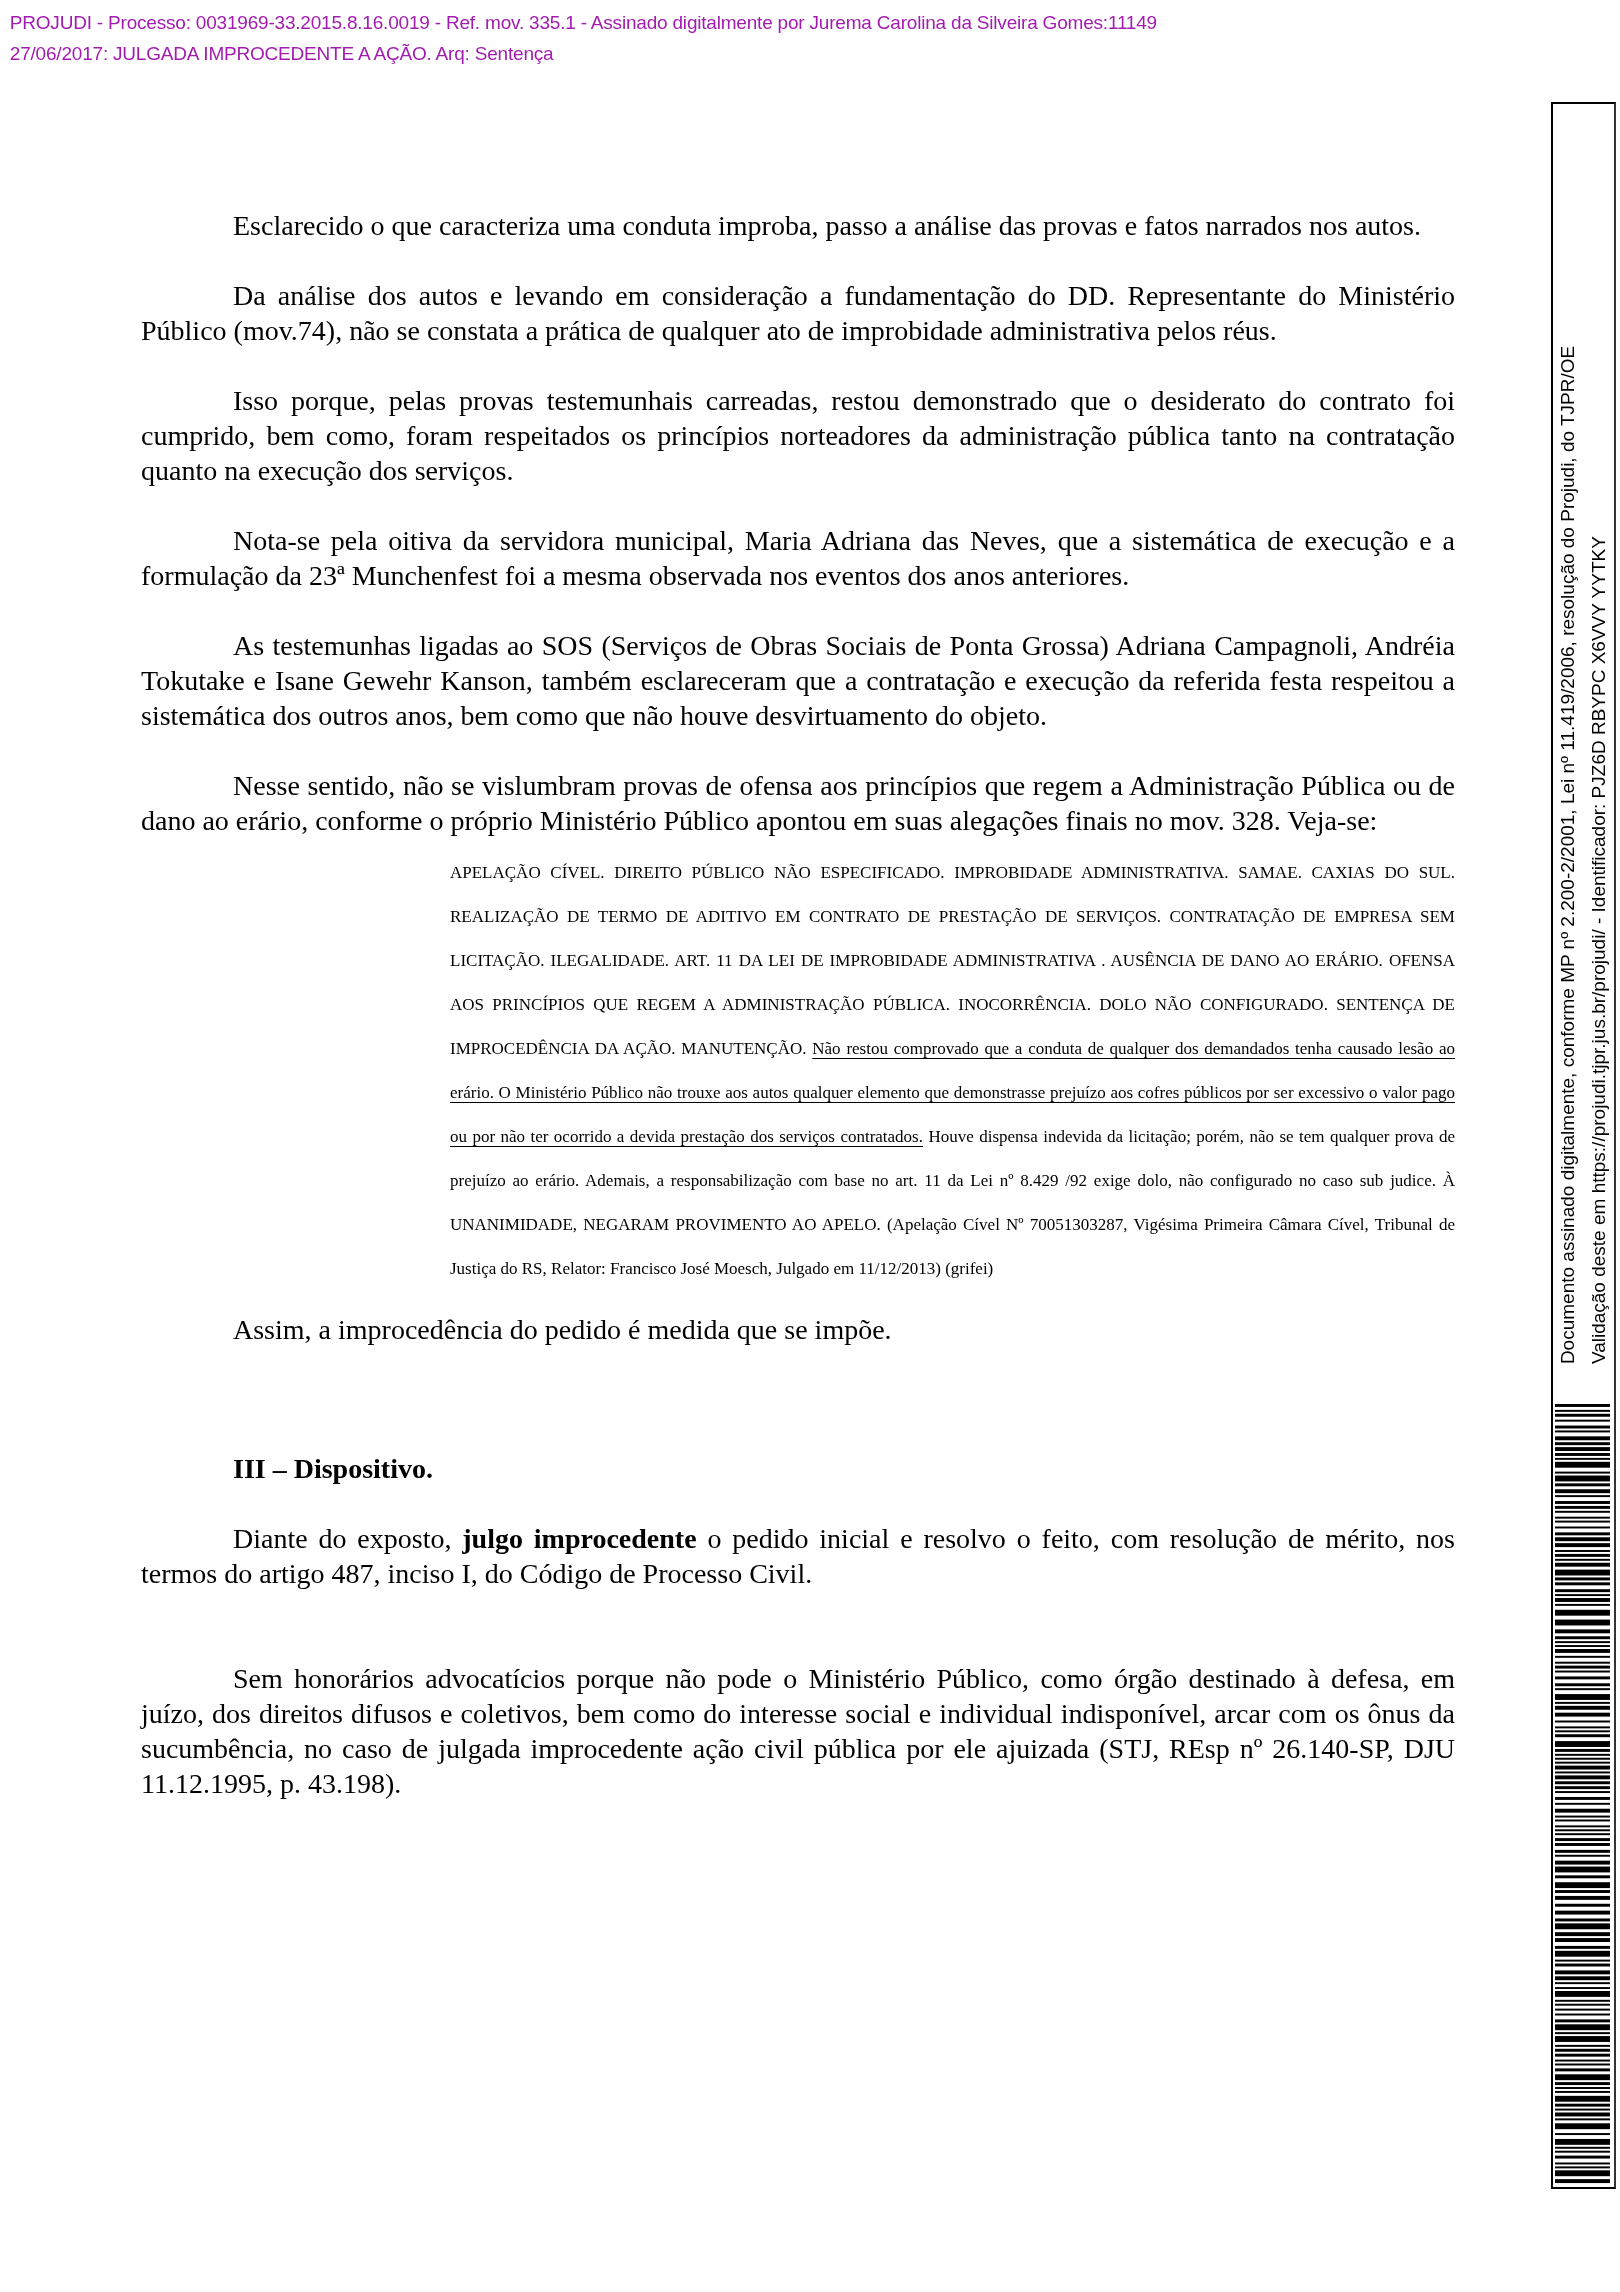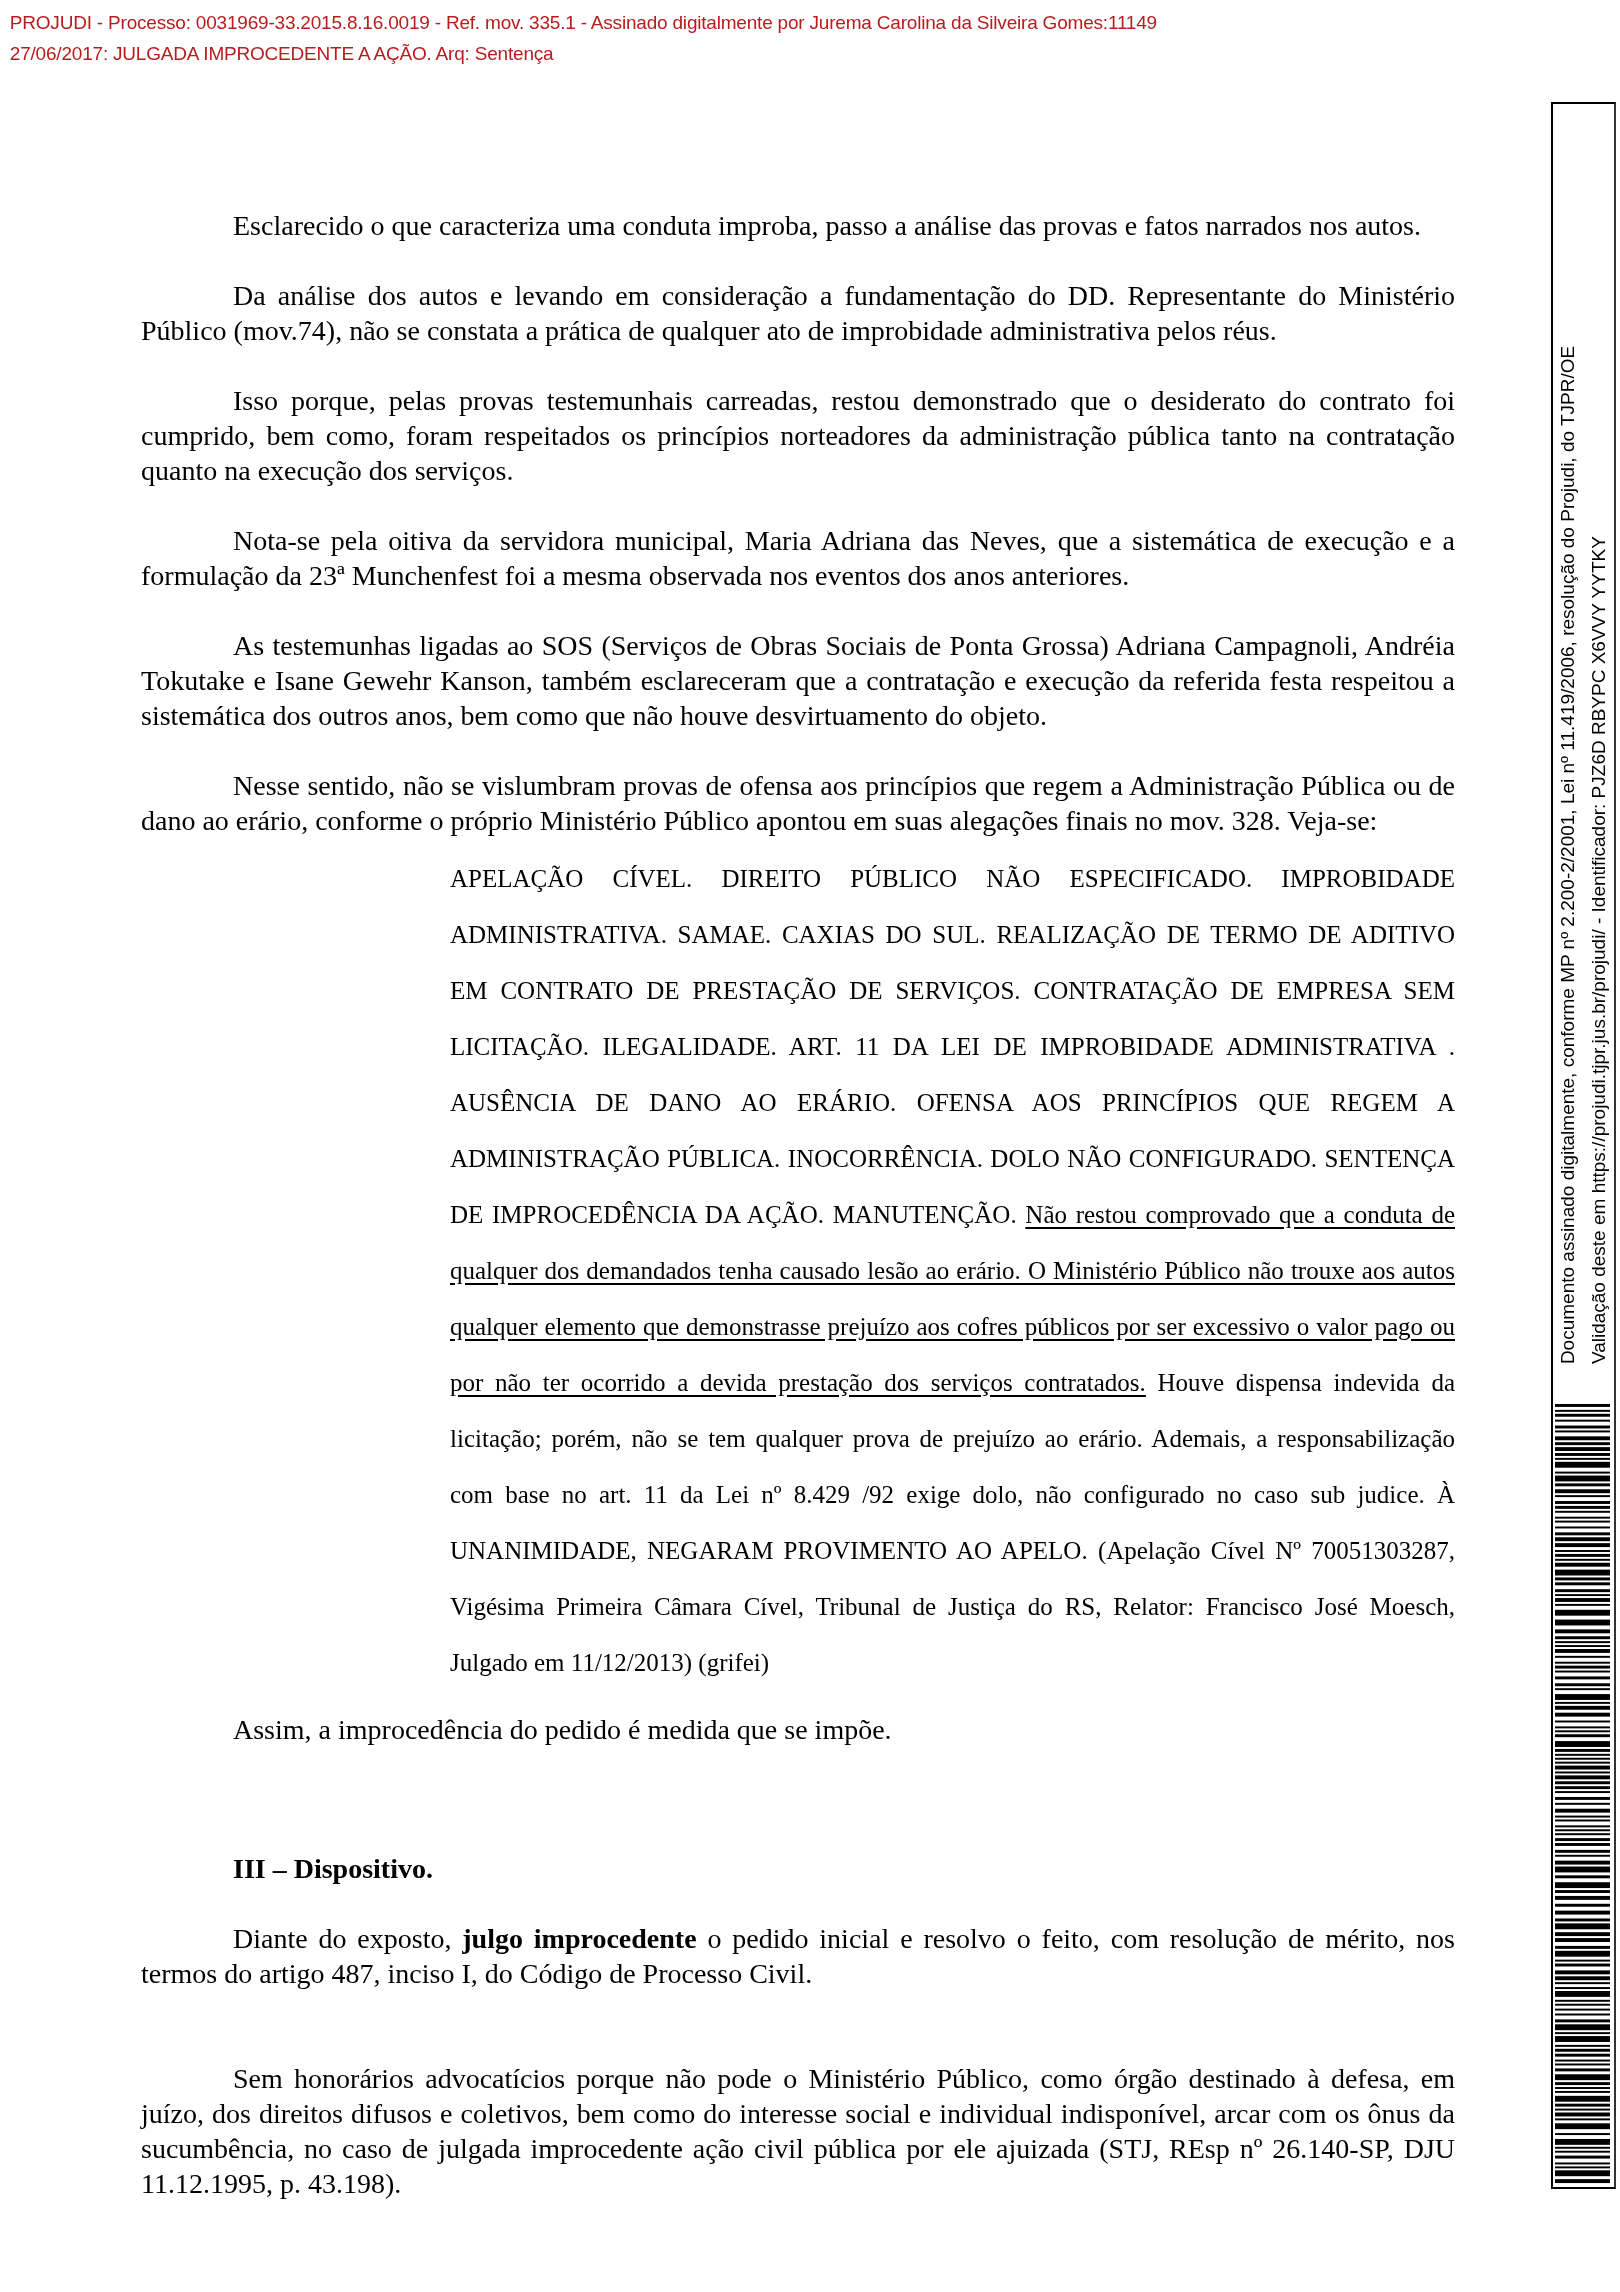--- a/index.html
+++ b/index.html
@@ -1,24 +1,24 @@
 <!DOCTYPE html>
 <html><head>
   <meta charset="utf-8">
   <style>
     html, body { margin: 0; padding: 0; background: #ffffff; }
     body { width: 1620px; height: 2293px; position: relative; overflow: hidden; color: #000; }
-    .hdr { position: absolute; left: 9.8px; font-family: "Liberation Sans", sans-serif; font-size: 19px; color: #b91c1c; white-space: nowrap; letter-spacing: -0.2px; }
+    .hdr { position: absolute; left: 9.8px; font-family: "Liberation Sans", sans-serif; font-size: 19px; color: #a21caf; white-space: nowrap; letter-spacing: -0.2px; }
     .hdr1 { top: 11.8px; }
     .hdr2 { top: 43px; }
 
     .doc { position: absolute; left: 109px; top: 208px; width: 1314px; font-family: "Liberation Serif", serif; font-size: 28px; line-height: 35px; margin-left: 32px; }
     .p { text-align: justify; text-indent: 92px; margin: 0; }
     .gap { height: 35px; }
-    .quote { margin: 12.7px 0 0 309px; font-size: 25px; line-height: 56px; text-align: justify; }
+    .quote { margin: 12.7px 0 0 309px; font-size: 17px; line-height: 44px; text-align: justify; }
     .quote .u { text-decoration: underline; text-underline-offset: 3.9px; }
     .nobreak { text-indent: 92px; margin: 0; }
     .heading { font-weight: bold; margin: 0; text-indent: 92px; }
     b { font-weight: bold; }
 
     .side { position: absolute; left: 1551px; top: 102px; width: 61px; height: 2083px; border: 2.9px solid #000; border-right-color: #333; }
     .side-text { position: absolute; left: 1552px; top: 1368px; width: 1147px; height: 63px; transform-origin: 0 0; transform: rotate(-90deg); font-family: "Liberation Sans", sans-serif; font-size: 19px; line-height: 31px; white-space: nowrap; }
     .side-text div { padding-left: 3.9px; }
     .barcode { position: absolute; left: 1555px; top: 1404px; width: 55px; height: 782px; }
   </style>

